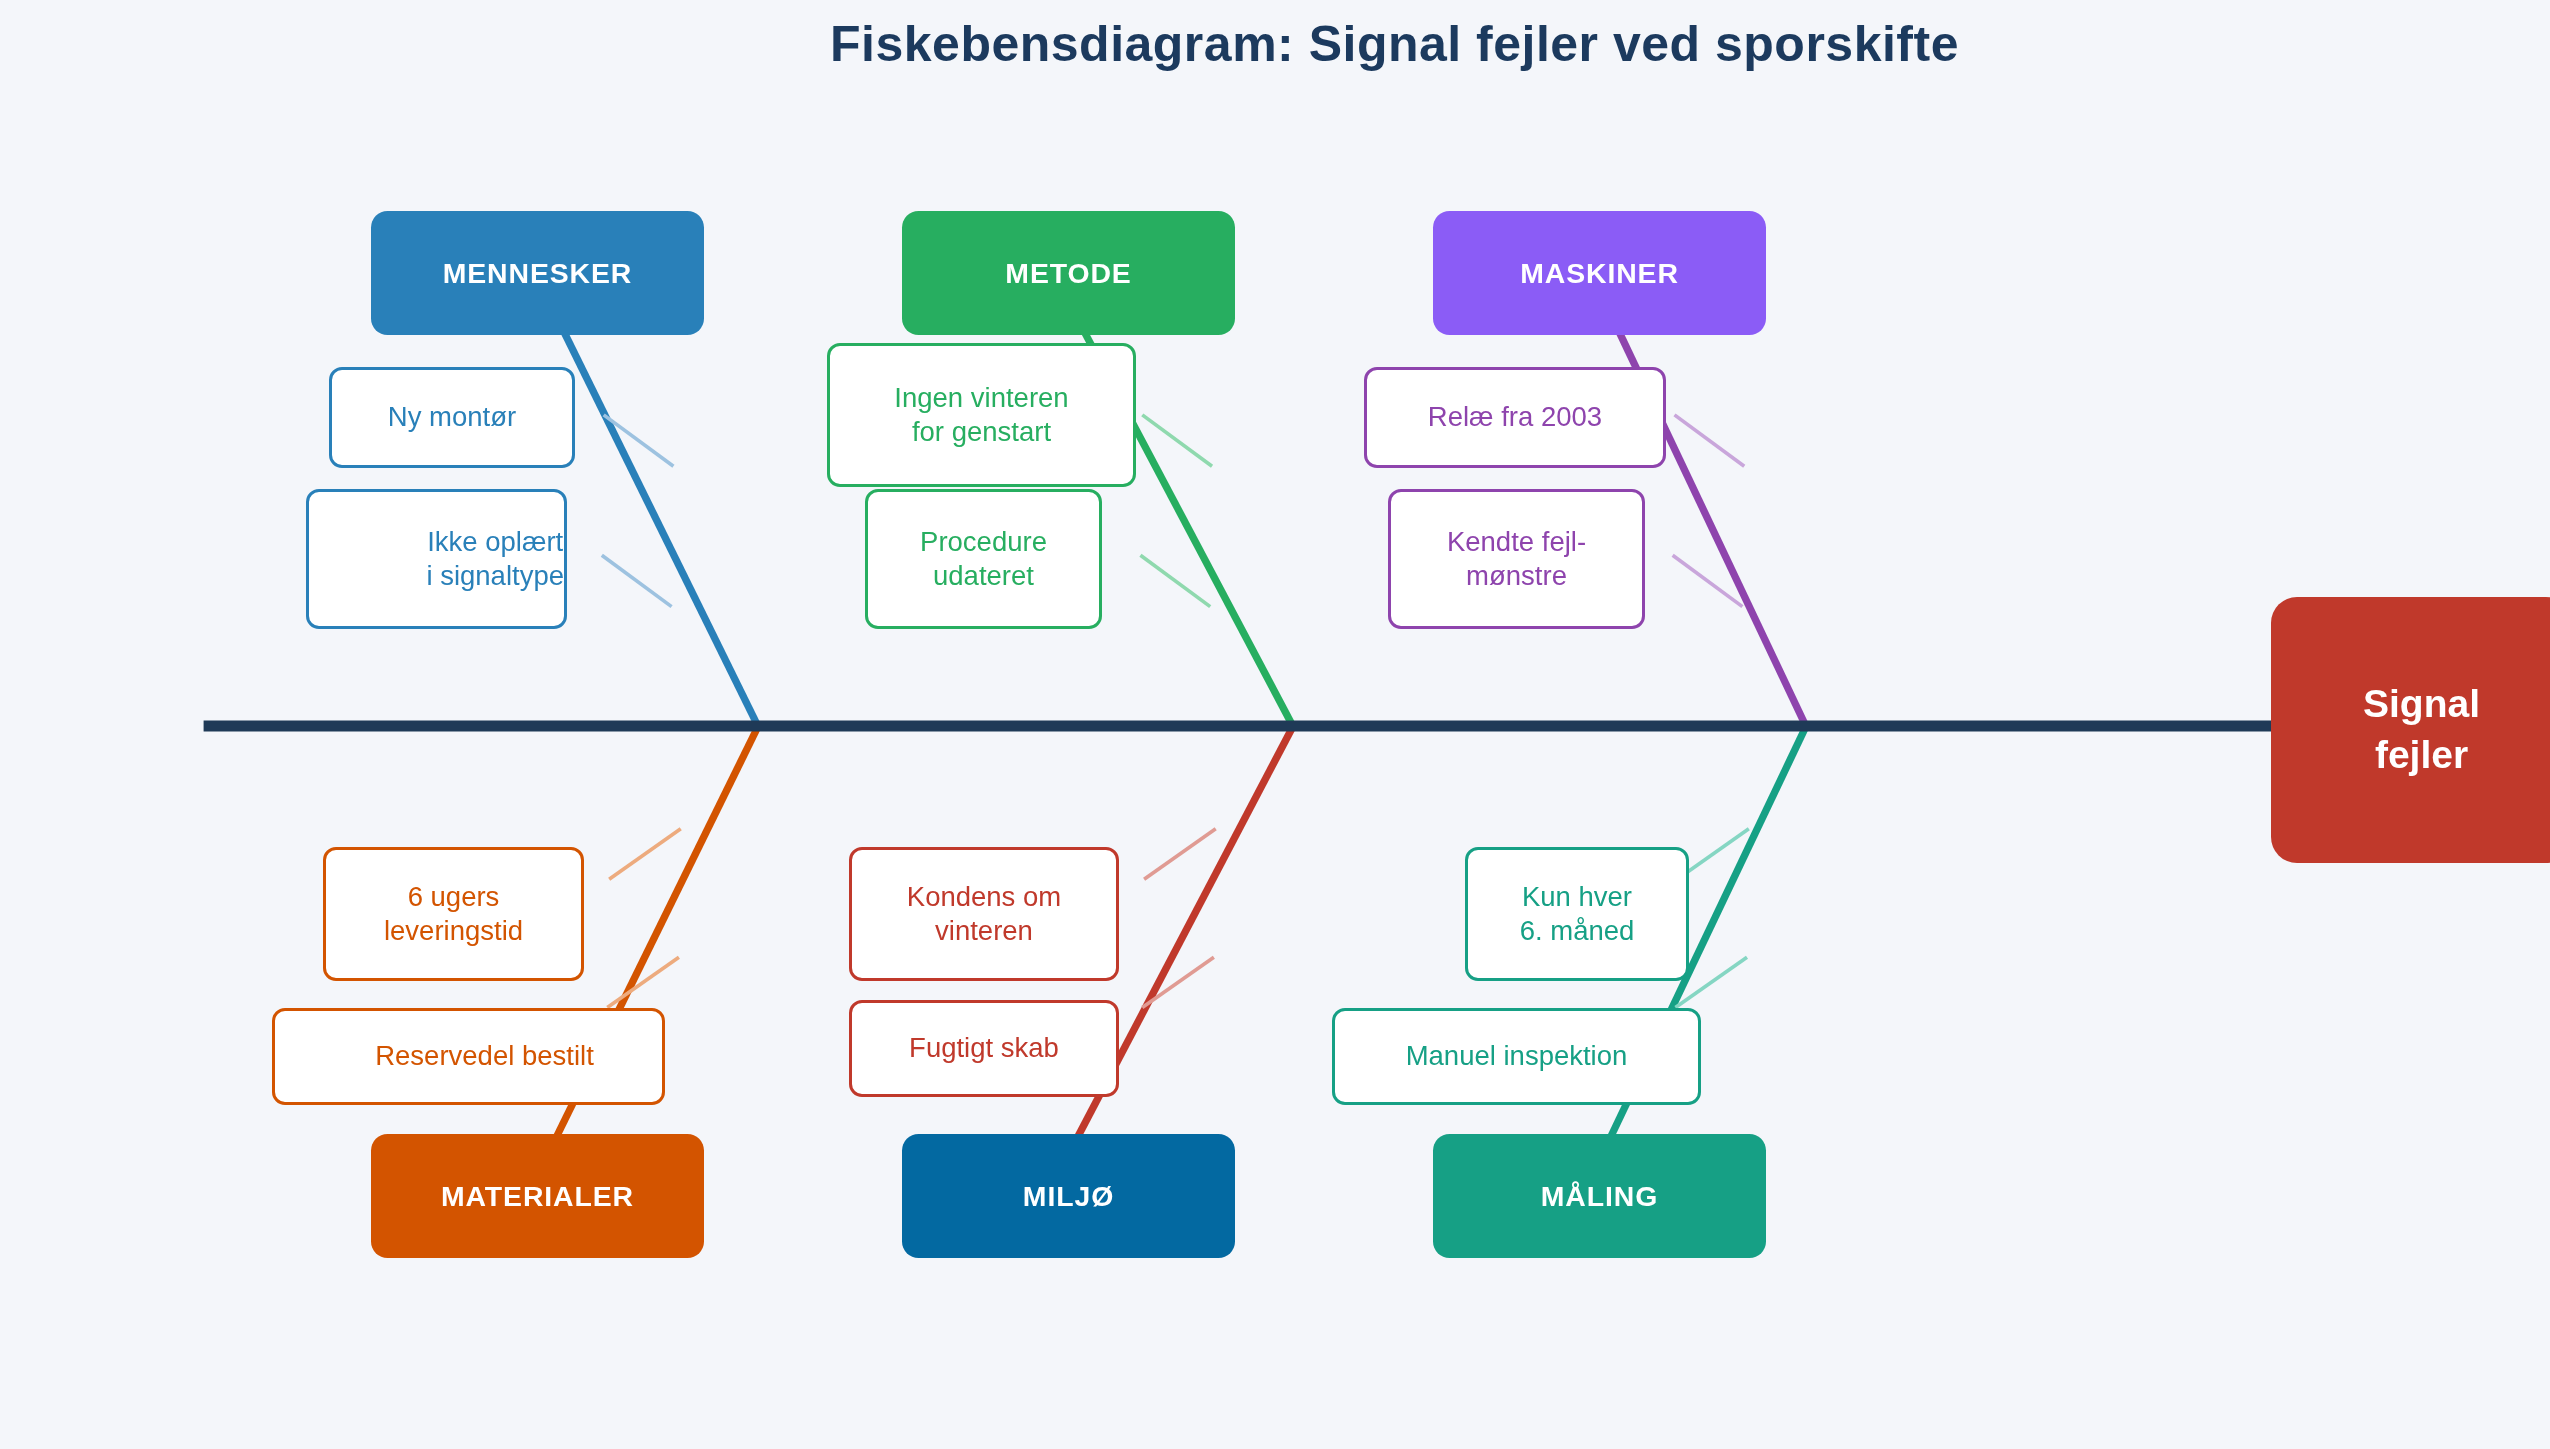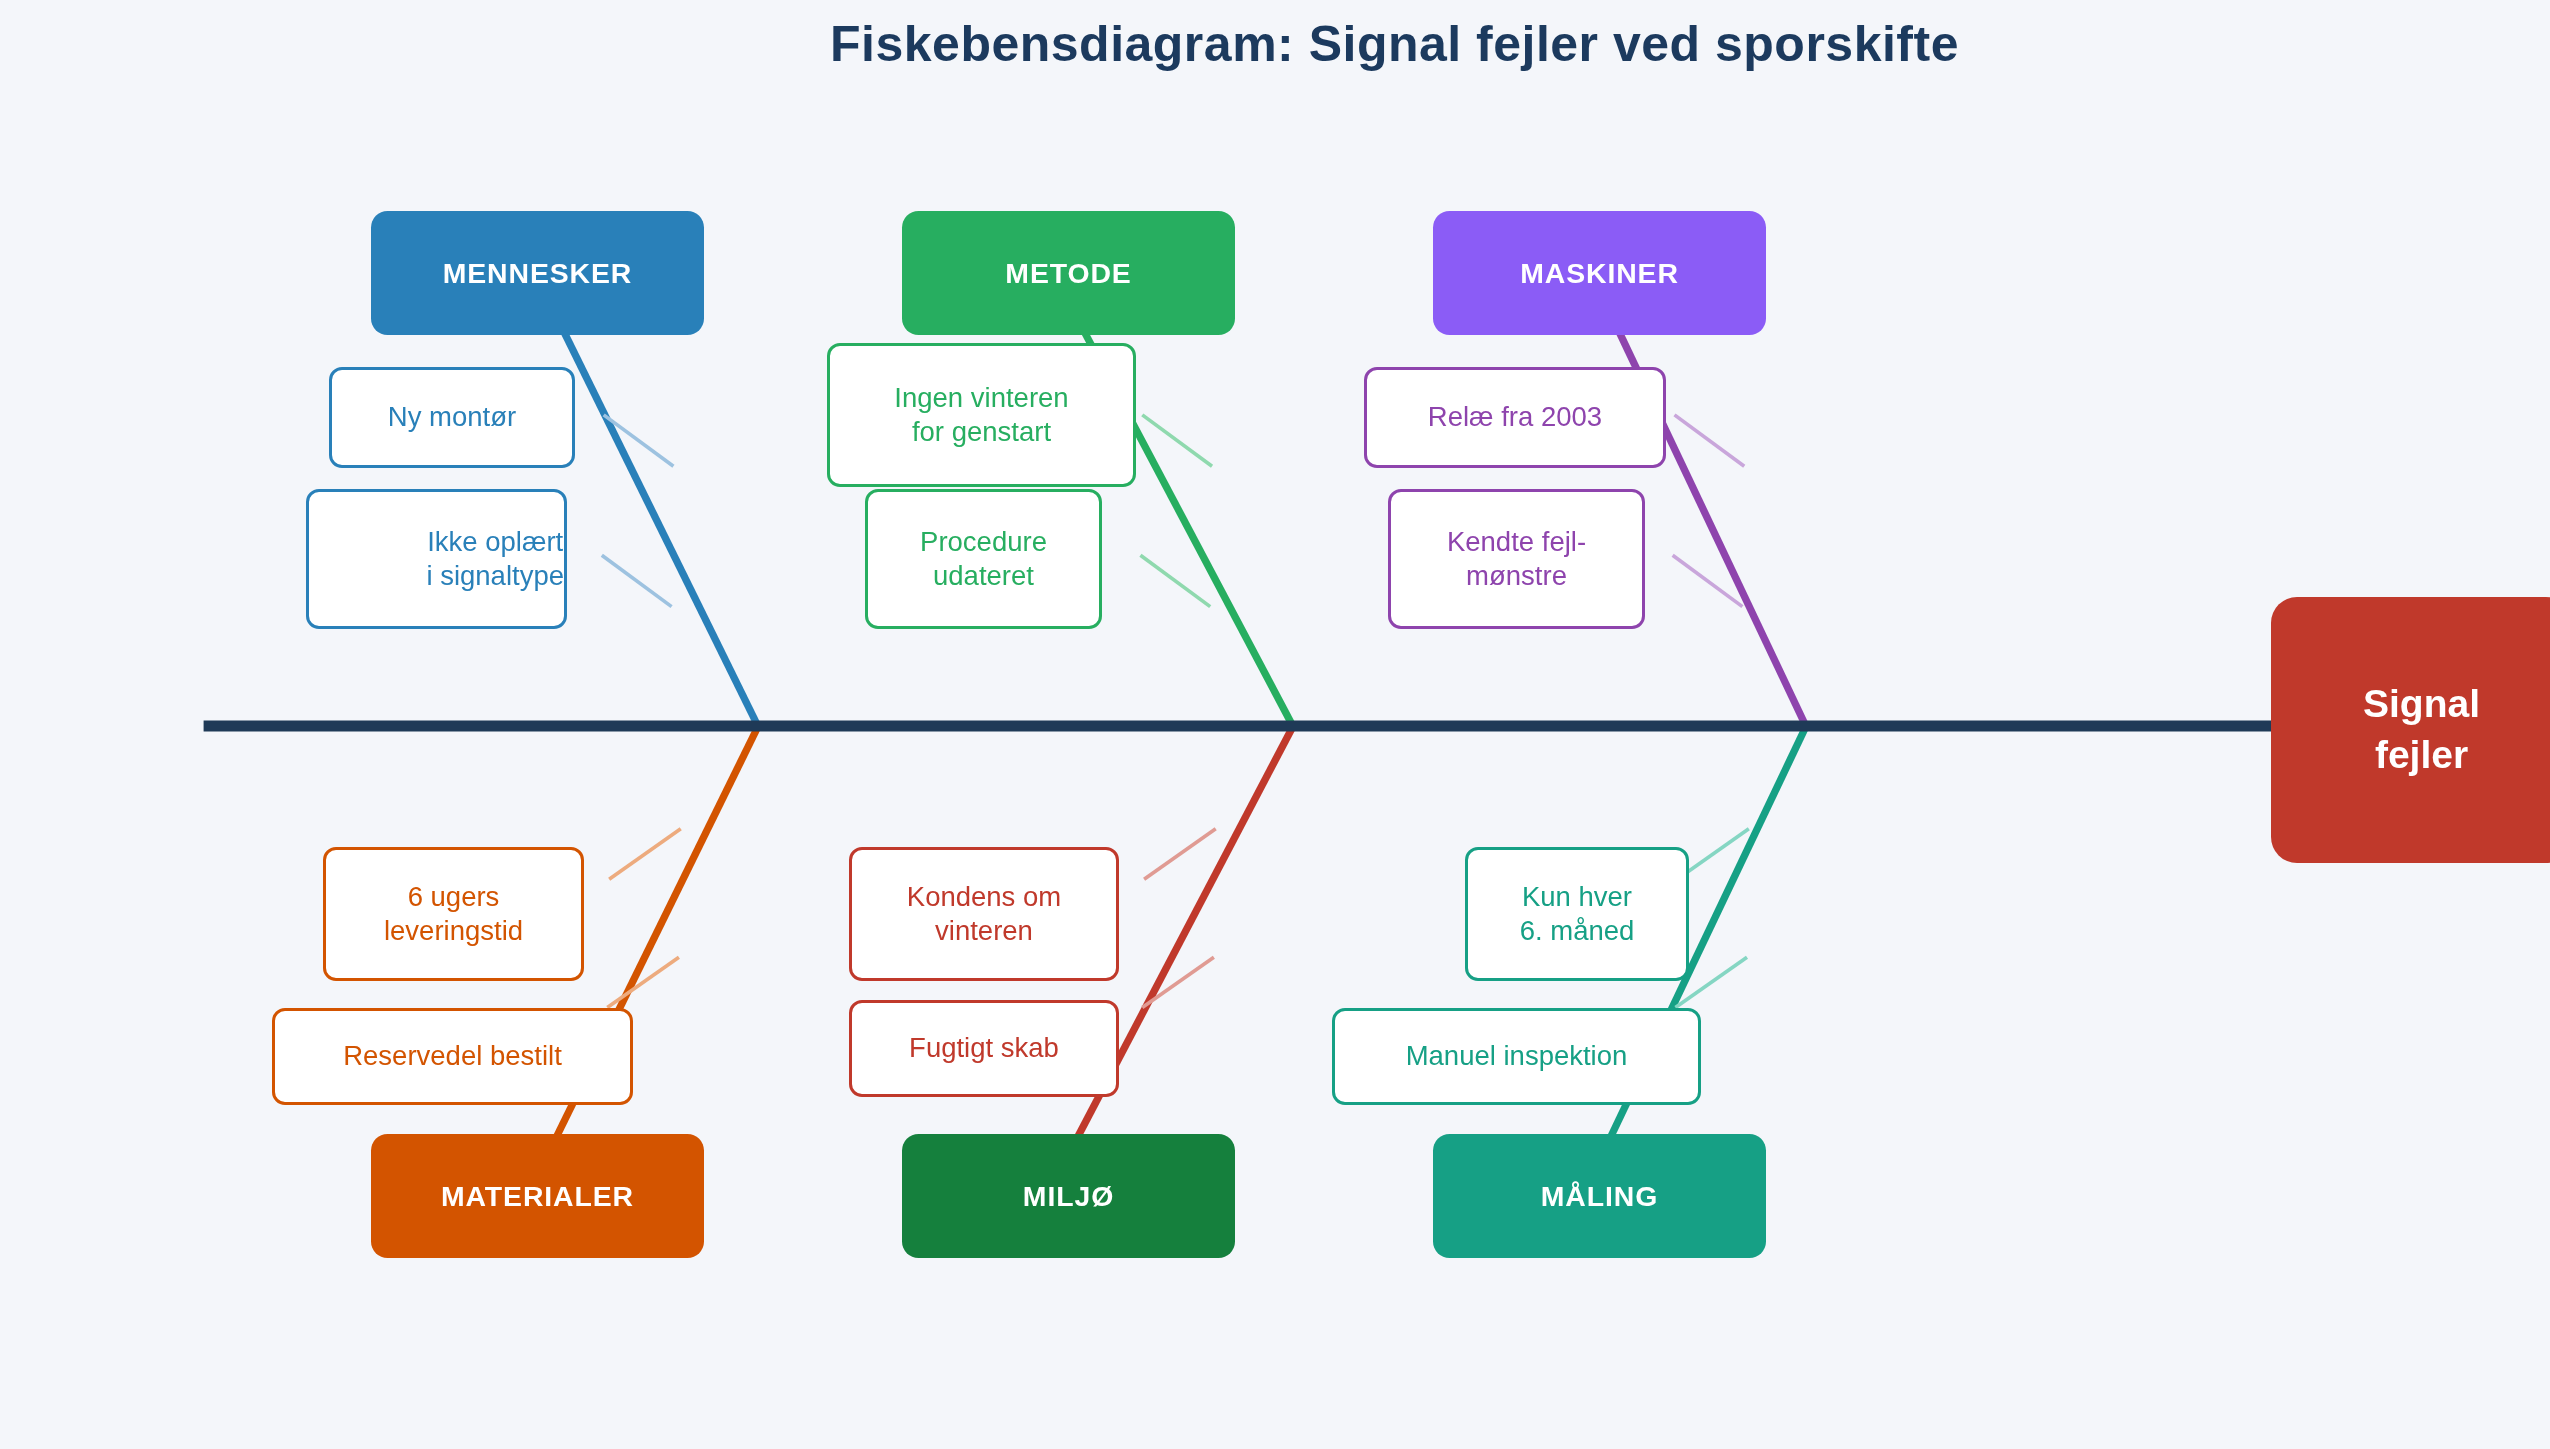--- a/index.html
+++ b/index.html
@@ -87,21 +87,21 @@
     font-size: 39px;
     line-height: 1.3;
     text-align: center;
     white-space: pre-line;
   }
   
   .bg-mennesker  { background: #2980b9; }
   .bg-metode     { background: #27ae60; }
   .bg-maskiner   { background: #8b5cf6; }
   .bg-materialer { background: #d35400; }
-  .bg-miljoe     { background: #15803d; }
+  .bg-miljoe     { background: #0369a1; }
   .bg-maaling    { background: #16a085; }
   .bd-mennesker  { border-color: #2980b9; color: #2980b9; }
   .bd-metode     { border-color: #27ae60; color: #27ae60; }
   .bd-maskiner   { border-color: #8e44ad; color: #8e44ad; }
   .bd-materialer { border-color: #d35400; color: #d35400; }
   .bd-miljoe     { border-color: #c0392b; color: #c0392b; }
   .bd-maaling    { border-color: #16a085; color: #16a085; }
 
   
   .pos-cat-mennesker  { left: 339px;  top: 211px;  width: 333px; height: 124px; }
@@ -112,21 +112,21 @@
   .pos-cat-maaling    { left: 1401px; top: 1134px; width: 333px; height: 124px; }
 
   
   .pos-mennesker-0  { left: 297px;  top: 367px;  width: 240px; height: 95px; }
   .pos-mennesker-1  { left: 274px;  top: 489px;  width: 255px; height: 134px; justify-content: flex-end; }
   .pos-metode-0     { left: 795px;  top: 343px;  width: 303px; height: 138px; }
   .pos-metode-1     { left: 833px;  top: 489px;  width: 231px; height: 134px; }
   .pos-maskiner-0   { left: 1332px; top: 367px;  width: 296px; height: 95px; }
   .pos-maskiner-1   { left: 1356px; top: 489px;  width: 251px; height: 134px; }
   .pos-materialer-0 { left: 291px;  top: 847px;  width: 255px; height: 128px; }
-  .pos-materialer-1 { left: 240px;  top: 1008px; width: 355px; height: 91px; }
+  .pos-materialer-1 { left: 240px;  top: 1008px; width: 355px; height: 91px; padding-left: 32px; }
   .pos-miljoe-0     { left: 817px;  top: 847px;  width: 264px; height: 128px; }
   .pos-miljoe-1     { left: 817px;  top: 1000px; width: 264px; height: 91px; }
   .pos-maaling-0    { left: 1433px; top: 847px;  width: 218px; height: 128px; }
   .pos-maaling-1    { left: 1300px; top: 1008px; width: 363px; height: 91px; }
 </style>
 </head>
 <body>
 
 <div class="canvas">
 

